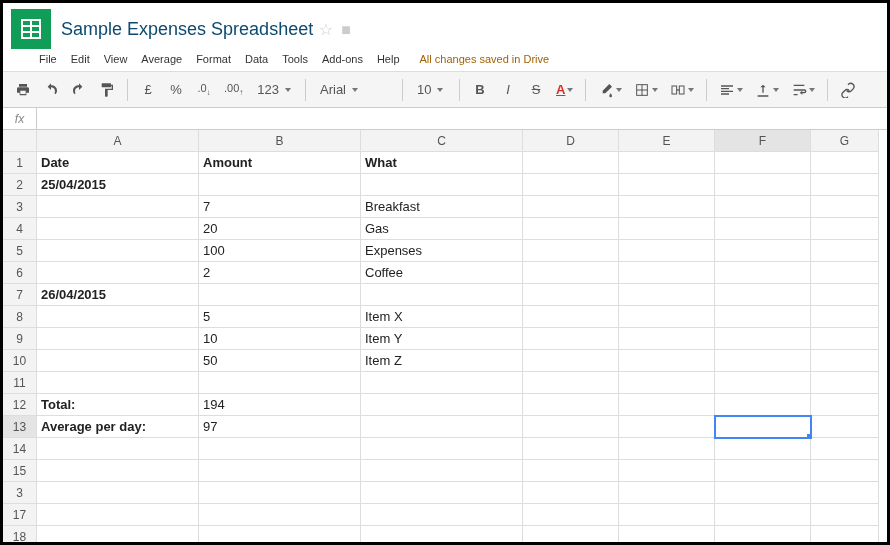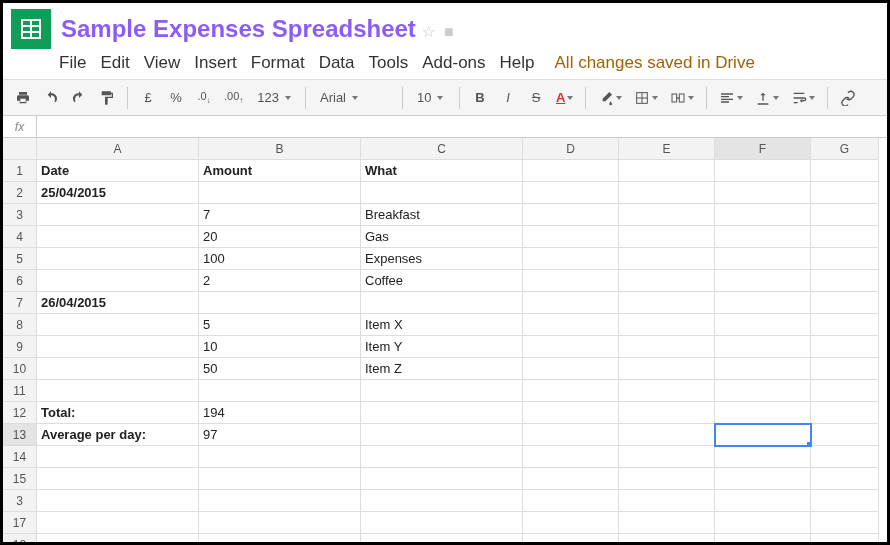--- a/index.html
+++ b/index.html
@@ -21,32 +21,31 @@
     gap: 8px;
   }
   .app-logo {
     width: 40px; height: 40px;
     background: #0f9d58;
     display: flex; align-items: center; justify-content: center;
     color: #fff;
   }
   .app-logo svg { width: 24px; height: 24px; }
   .doc-title {
-    font-size: 24px;
-    color: #8b5cf6;
+    font-size: 18px;
+    color: #0c4a6e;
     padding: 2px 2px;
-    font-weight: bold;
   }
   .star-icon, .folder-icon { color: #ccc; font-size: 16px; cursor: pointer; }
   .menu-row {
     display: flex;
     align-items: flex-start;
     gap: 14px;
-    padding: 4px 8px 6px 56px;
-    font-size: 17px;
+    padding: 4px 8px 6px 36px;
+    font-size: 11px;
     color: #333;
     border-bottom: 1px solid #ddd;
   }
   .menu-row .status {
     color: #a16207;
     margin-left: 6px;
   }
   
   .toolbar {
     display: flex;
@@ -162,21 +161,21 @@
     <span class="doc-title">Sample Expenses Spreadsheet</span>
     <span class="star-icon">☆</span>
     <span class="folder-icon">&nbsp;■</span>
   </div>
 </div>
 
 <div class="menu-row">
   <span>File</span>
   <span>Edit</span>
   <span>View</span>
-  <span>Insert</span>
+  <span>Average</span>
   <span>Format</span>
   <span>Data</span>
   <span>Tools</span>
   <span>Add-ons</span>
   <span>Help</span>
   <span class="status">All changes saved in Drive</span>
 </div>
 
 <div class="toolbar">
   <div class="tb-btn">

